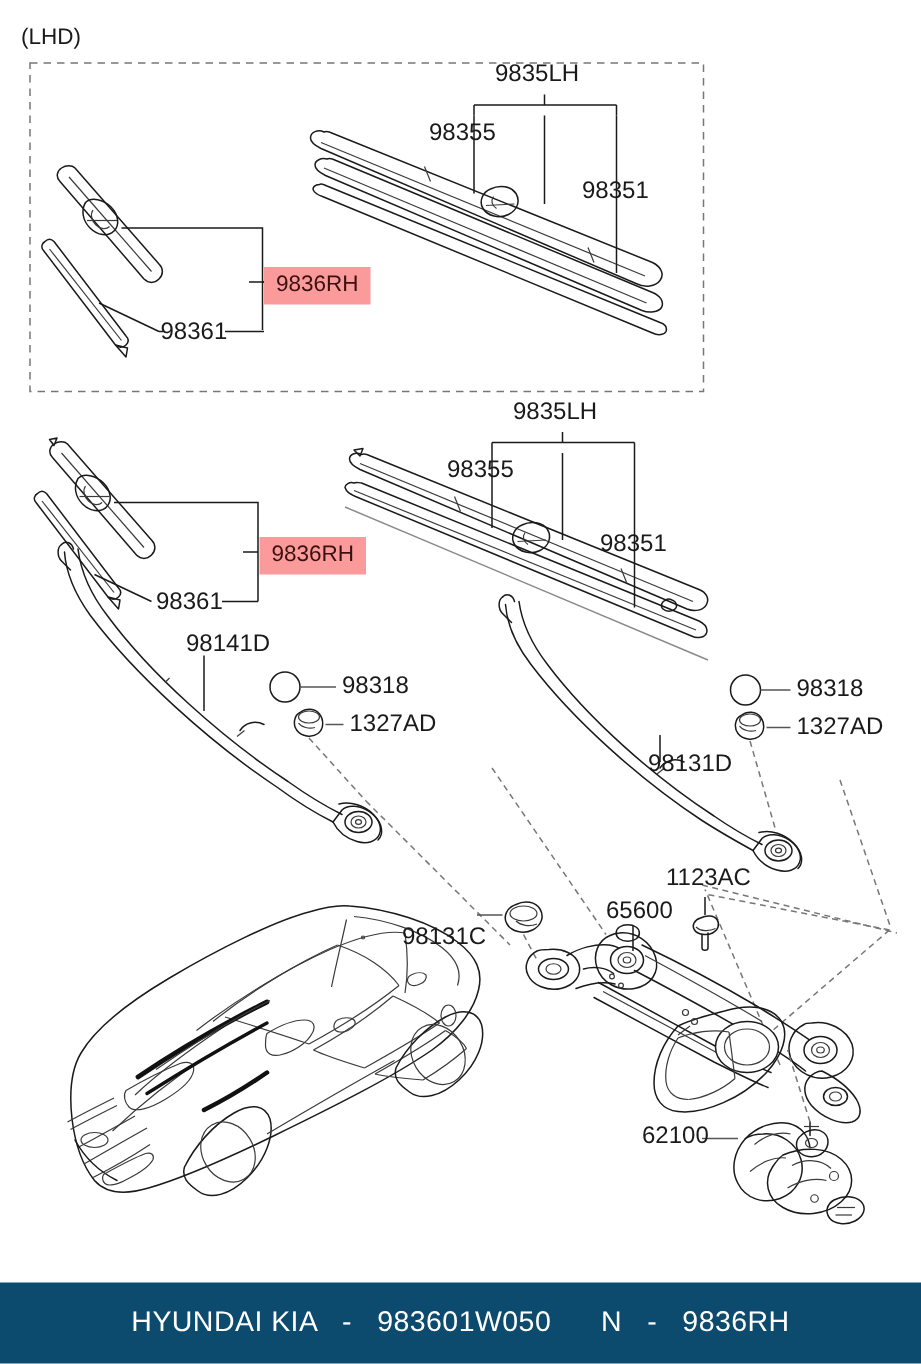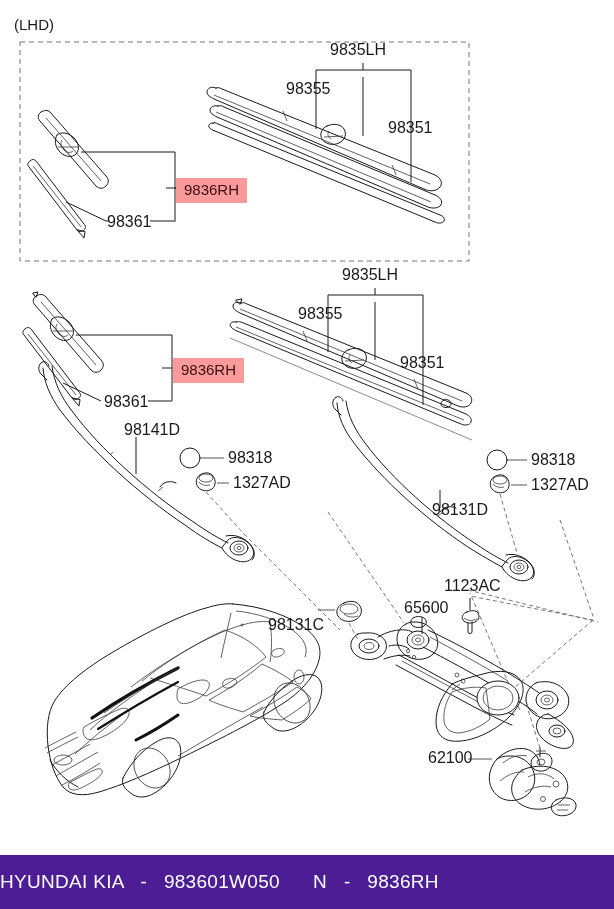--- a/index.html
+++ b/index.html
@@ -52,24 +52,24 @@
     white-space: nowrap;
   }
 
   
   #footer-bar {
     position: absolute;
     left: 0;
     top: 855px;
     width: 614px;
     height: 54px;
-    background: #4c1d95;
+    background: #0c4a6e;
     display: flex;
     align-items: center;
-    justify-content: flex-start;
+    justify-content: center;
   }
   #footer-bar .ftxt {
     color: #ffffff;
     font-family: "Liberation Sans", sans-serif;
     font-size: 19px;
     letter-spacing: 0.3px;
     white-space: nowrap;
   }
   #footer-bar .gap { display: inline-block; width: 22px; }
 </style>

